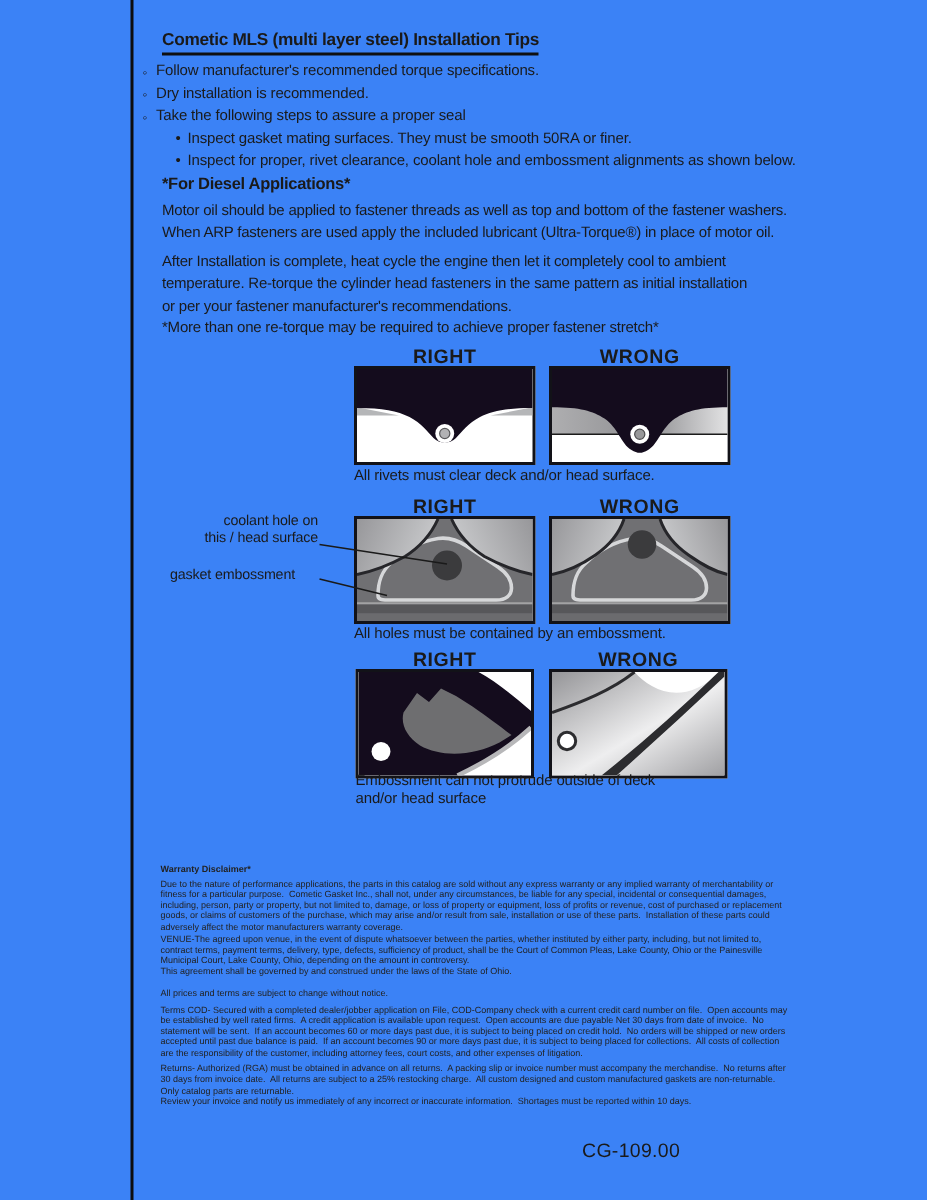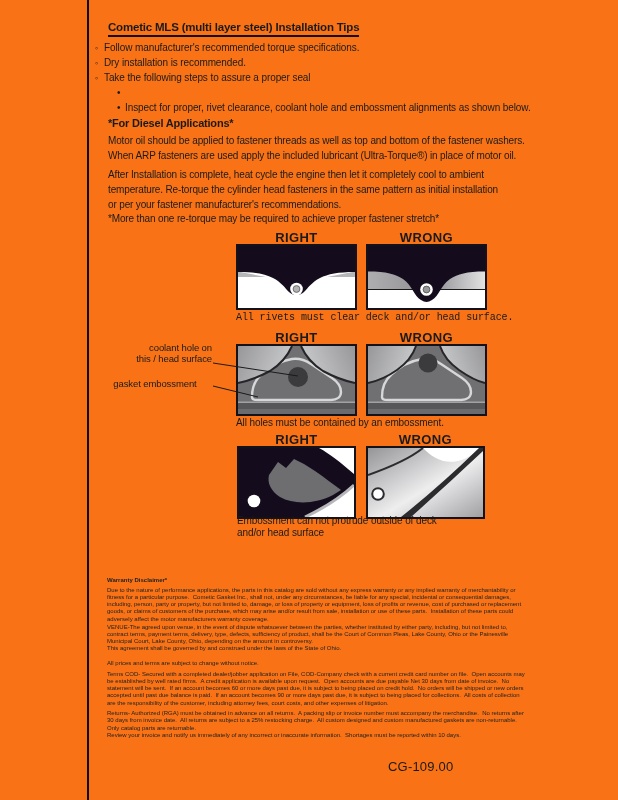--- a/index.html
+++ b/index.html
@@ -1,17 +1,17 @@
 <!DOCTYPE html>
 <html style="--ink: #1a1a1a; --diagram-black: #140c1d; --gray-mid: #707073; --gray-dark: #3b3b3d; --embossment-line: #d6d7d9;"><head>
 <meta charset="utf-8">
 <style>
   html,body{margin:0;padding:0;background:#ffffff;}
   .page{
-    position:relative;width:618px;height:800px;background:#f97316;overflow:hidden;
+    position:relative;width:618px;height:800px;background:#3b82f6;overflow:hidden;
     font-family:"Liberation Sans","DejaVu Sans",sans-serif;color:var(--ink,#1a1a1a);
   }
   .vrule{position:absolute;left:87px;top:0;width:2px;height:800px;background:#0d0d0d;}
   .title{
     position:absolute;left:108px;top:21px;font-size:11.5px;font-weight:bold;letter-spacing:-0.2px;
     border-bottom:2px solid #101010;padding-bottom:2px;white-space:nowrap;
   }
   .bullets{position:absolute;left:95px;top:40px;width:470px;font-size:10px;letter-spacing:-0.1px;}
   .brow{display:flex;height:15px;align-items:center;white-space:nowrap;}
   .brow .mk{width:9px;font-size:9px;flex:none;}
@@ -45,20 +45,21 @@
     <div class="brow">
       <span class="mk">◦</span>
       <span>Dry installation is recommended.</span>
     </div>
     <div class="brow">
       <span class="mk">◦</span>
       <span>Take the following steps to assure a proper seal</span>
     </div>
     <div class="brow sub">
       <span class="mk">•</span>
+      <span>Inspect gasket mating surfaces.  They must be smooth 50RA or finer.</span>
     </div>
     <div class="brow sub">
       <span class="mk">•</span>
       <span>Inspect for proper, rivet clearance, coolant hole and embossment alignments as shown below.</span>
     </div>
   </div>
 
   <div class="h2" style="top:117px;">*For Diesel Applications*</div>
   <div class="para" style="top:133px;">Motor oil should be applied to fastener threads as well as top and bottom of the fastener washers.
 When ARP fasteners are used apply the included lubricant (Ultra-Torque®) in place of motor oil.</div>
@@ -89,21 +90,21 @@
         </linearGradient>
       </defs>
       <rect x="0" y="25" width="117" height="18.5" fill="url(#g1w)"></rect>
       <rect x="0" y="43" width="117" height="1" fill="#1a1a1a"></rect>
       <rect x="0" y="44" width="117" height="18" fill="#ffffff"></rect>
       <path d="M0,0 H117 V25.5 C98,25.5 90,28 82,33 C73,39 71,50 64,54 C60,56.5 57,56.5 53,54 C46,50 44,39 35,33 C27,28 19,25.5 0,25.5 Z" fill="var(--diagram-black,#140c1d)"></path>
       <circle cx="58.5" cy="43.5" r="6.3" fill="#ffffff"></circle>
       <circle cx="58.5" cy="43.5" r="3.4" fill="#98989a" stroke="#4c4c4e" stroke-width="0.8"></circle>
     </svg>
   </div>
-  <div class="caption" style="left:236px;top:312px;font-family:Liberation Mono, monospace;">All rivets must clear deck and/or head surface.</div>
+  <div class="caption" style="left:236px;top:312px;">All rivets must clear deck and/or head surface.</div>
 
   <div class="dlabel" style="left:236px;top:330px;">RIGHT</div>
   <div class="dlabel" style="left:366px;top:330px;">WRONG</div>
 
   <div class="sidelabel" style="left:100px;top:343px;width:112px;">coolant hole on
 this / head surface</div>
   <div class="sidelabel" style="left:98px;top:379px;width:114px;text-align:center;">gasket embossment</div>
   <svg class="leaders" width="160" height="70" viewBox="0 0 160 70">
     <line x1="1" y1="20" x2="86" y2="33" stroke="#1a1a1a" stroke-width="1"></line>
     <line x1="1" y1="43" x2="46" y2="54" stroke="#1a1a1a" stroke-width="1"></line>

